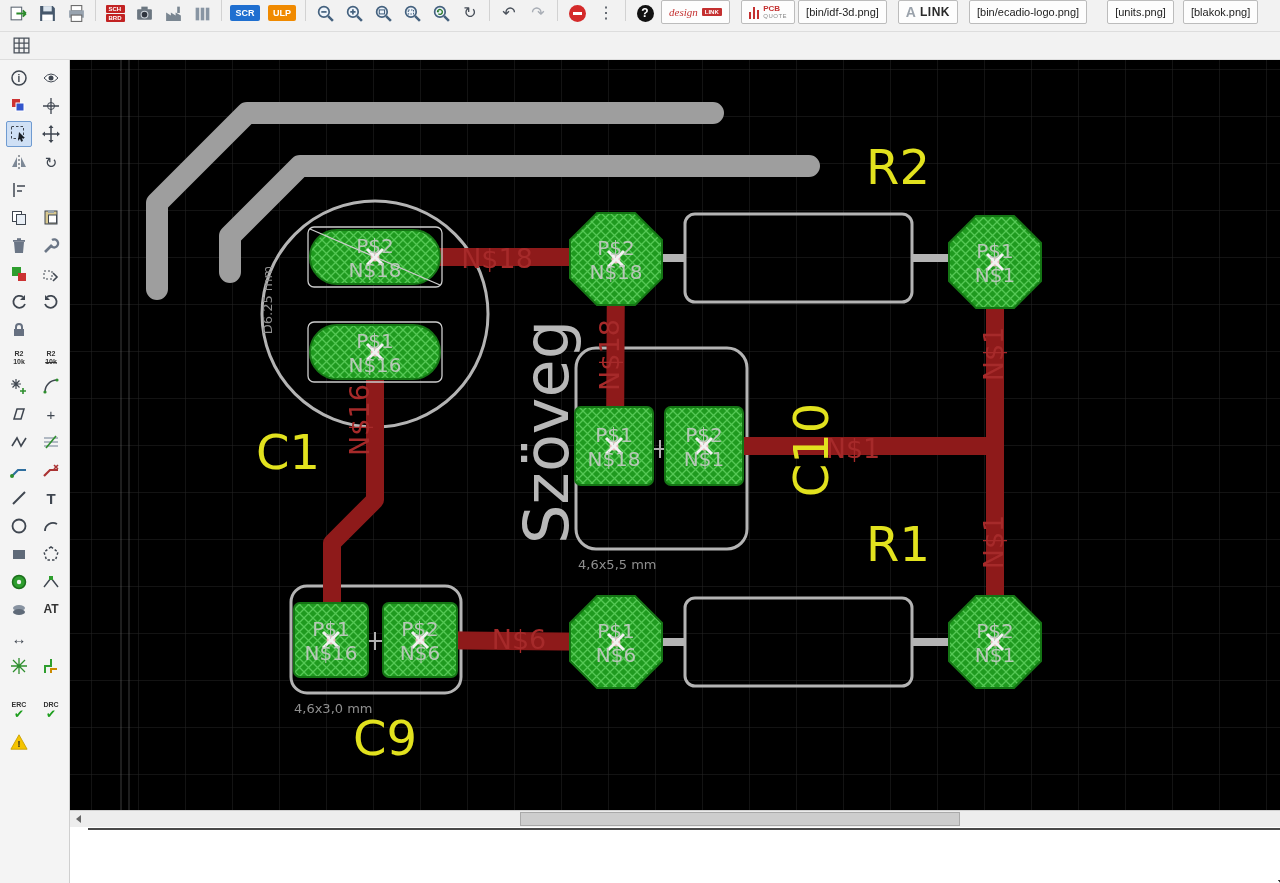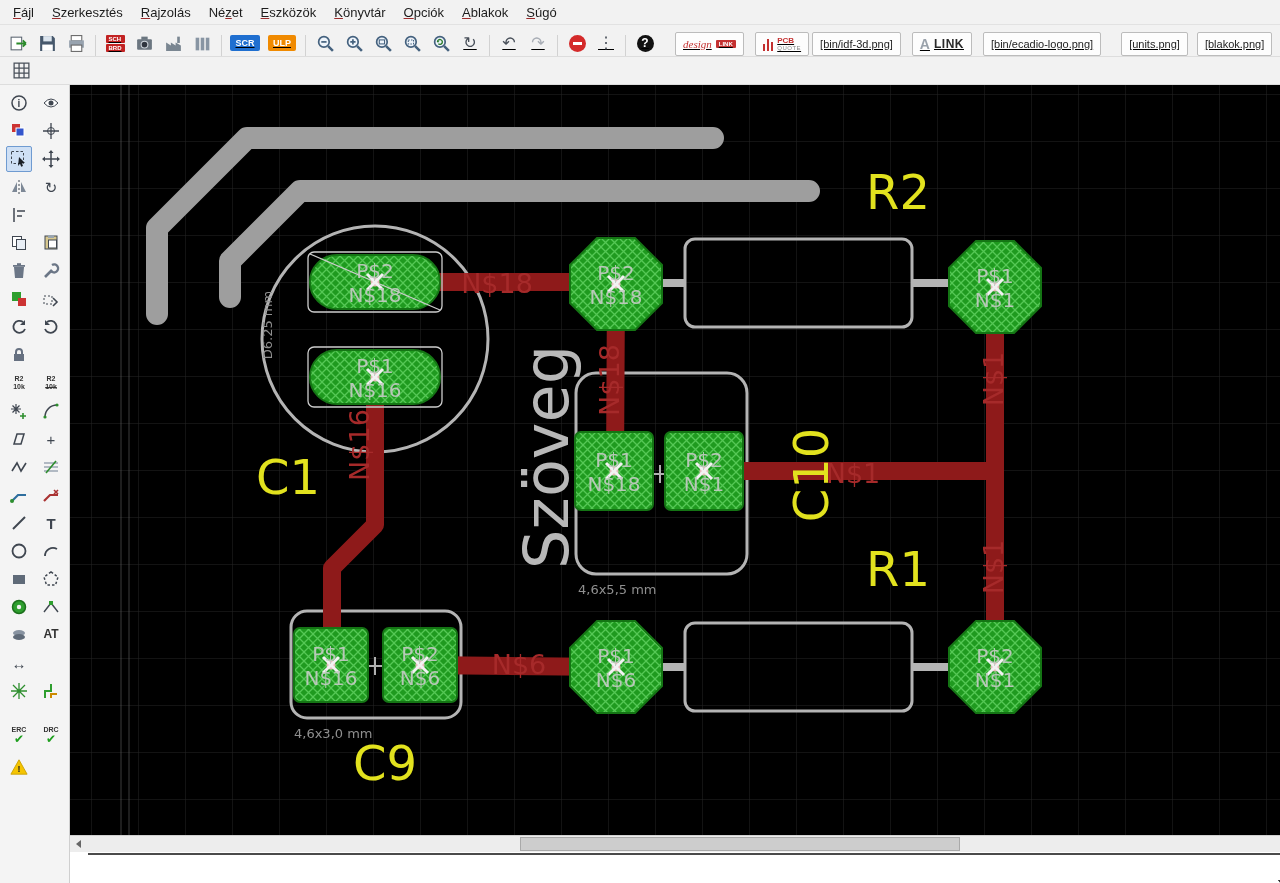--- a/index.html
+++ b/index.html
@@ -8,21 +8,21 @@
   .app { width:1280px; height:883px; display:flex; flex-direction:column; }
 
   
   .menubar { height:25px; background:#f2f2f2; display:flex; align-items:center;
     padding-left:4px; font-size:13px; color:#1c1c1c; border-bottom:1px solid #e2e2e2; }
   .menu-item { padding:3px 9px; cursor:default; white-space:nowrap; }
   .menu-item u { text-decoration:underline; text-decoration-color:#9b2b2b; }
 
   
   .toolbar { height:32px; background:#f2f2f2; border-bottom:1px solid #dddddd;
-    display:flex; align-items:flex-end; padding:0 5px; gap:3px;text-decoration:underline; }
+    display:flex; align-items:flex-start; padding:0 5px; gap:3px; }
   .tb { width:26px; height:26px; display:flex; align-items:center; justify-content:center;
     border-radius:3px; flex:0 0 auto; }
   .tb svg { width:19px; height:19px; }
   .sep { width:1px; height:21px; background:#d2d2d2; margin:0 3px; flex:0 0 auto; }
   .glyph { font-size:16px; color:#49505a; line-height:1; }
   .glyph.dim { color:#a8adb5; }
   .chip { font-size:9px; font-weight:bold; color:#fff; padding:3px 5px; border-radius:2px;
     position:relative; }
   .chip.scr { background:#1f6fd0; }
   .chip.ulp { background:#f08a00; }
@@ -90,31 +90,20 @@
   .hthumb { position:absolute; left:450px; top:1px; width:440px; height:14px;
     background:#cdcdcd; border:1px solid #a9a9a9; }
   .bottomstrip { height:8px; background:#fff; position:relative; }
   .darkline { position:absolute; left:18px; right:0; top:1px; height:2px; background:#4a4a4a; }
 </style>
 </head>
 <body>
 
 <div class="app">
 
-  <div class="menubar">
-    <div class="menu-item"><u>F</u>ájl</div>
-    <div class="menu-item"><u>S</u>zerkesztés</div>
-    <div class="menu-item"><u>R</u>ajzolás</div>
-    <div class="menu-item">Né<u>z</u>et</div>
-    <div class="menu-item"><u>E</u>szközök</div>
-    <div class="menu-item"><u>K</u>önyvtár</div>
-    <div class="menu-item"><u>O</u>pciók</div>
-    <div class="menu-item"><u>A</u>blakok</div>
-    <div class="menu-item"><u>S</u>úgó</div>
-  </div>
 
   <div class="toolbar">
     <div class="tb">
       <svg viewBox="0 0 18 18">
           <rect x="2" y="3" width="10" height="12" fill="#fff" stroke="#5a6470"></rect>
           <path d="M7 9h9m0 0l-3-3m3 3l-3 3" stroke="#2a8a2a" fill="none" stroke-width="1.8"></path>
         </svg>
     </div>
     <div class="tb">
       <svg viewBox="0 0 18 18">
@@ -219,21 +208,21 @@
           <span></span>
         </span>
     </div>
     <div class="tb">
       <span class="glyph">⋮</span>
     </div>
     <div class="sep"></div>
     <div class="tb">
       <span class="help-circle">?</span>
     </div>
-    <div class="brandbtn" style="margin-left:14px">
+    <div class="brandbtn" style="margin-left:0">
       <span class="dl-script">design</span>
       <span class="dl-chip">LINK</span>
     </div>
     <div class="brandbtn" style="margin-left:8px">
       <span class="pq-bars">
           <i style="height:7px"></i>
           <i style="height:12px"></i>
           <i style="height:9px"></i>
         </span>
       <span class="pq-text">

